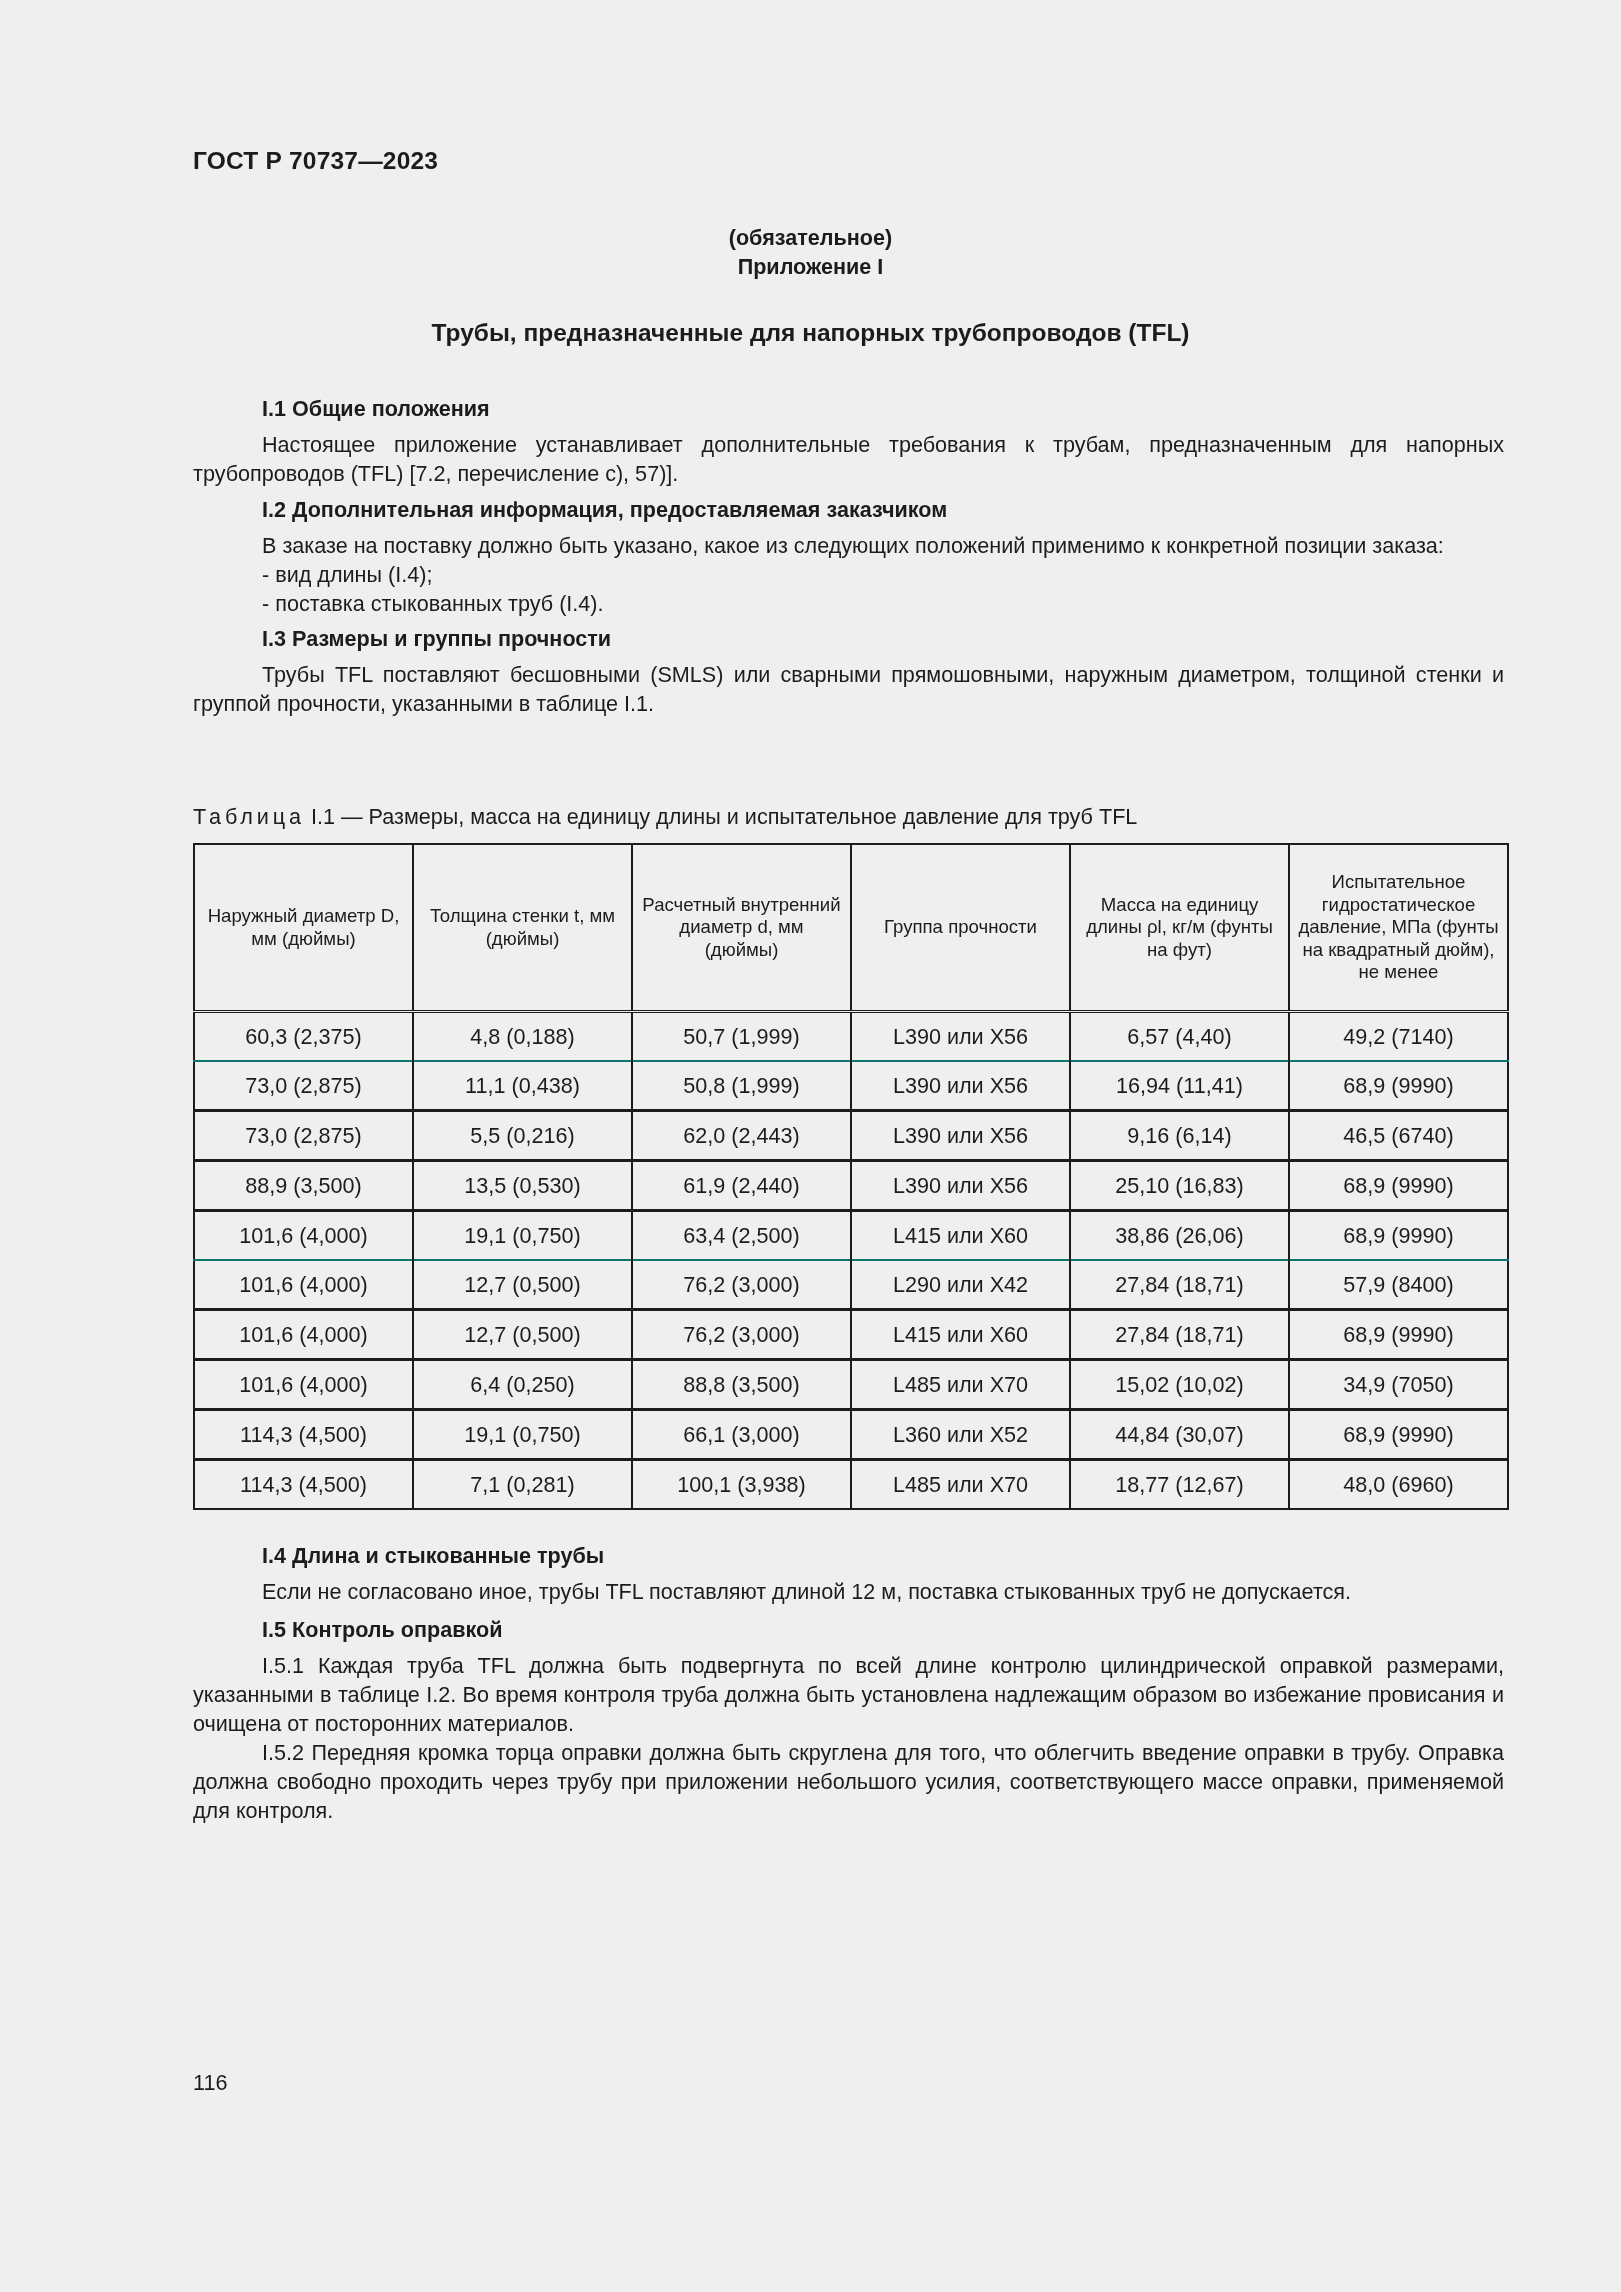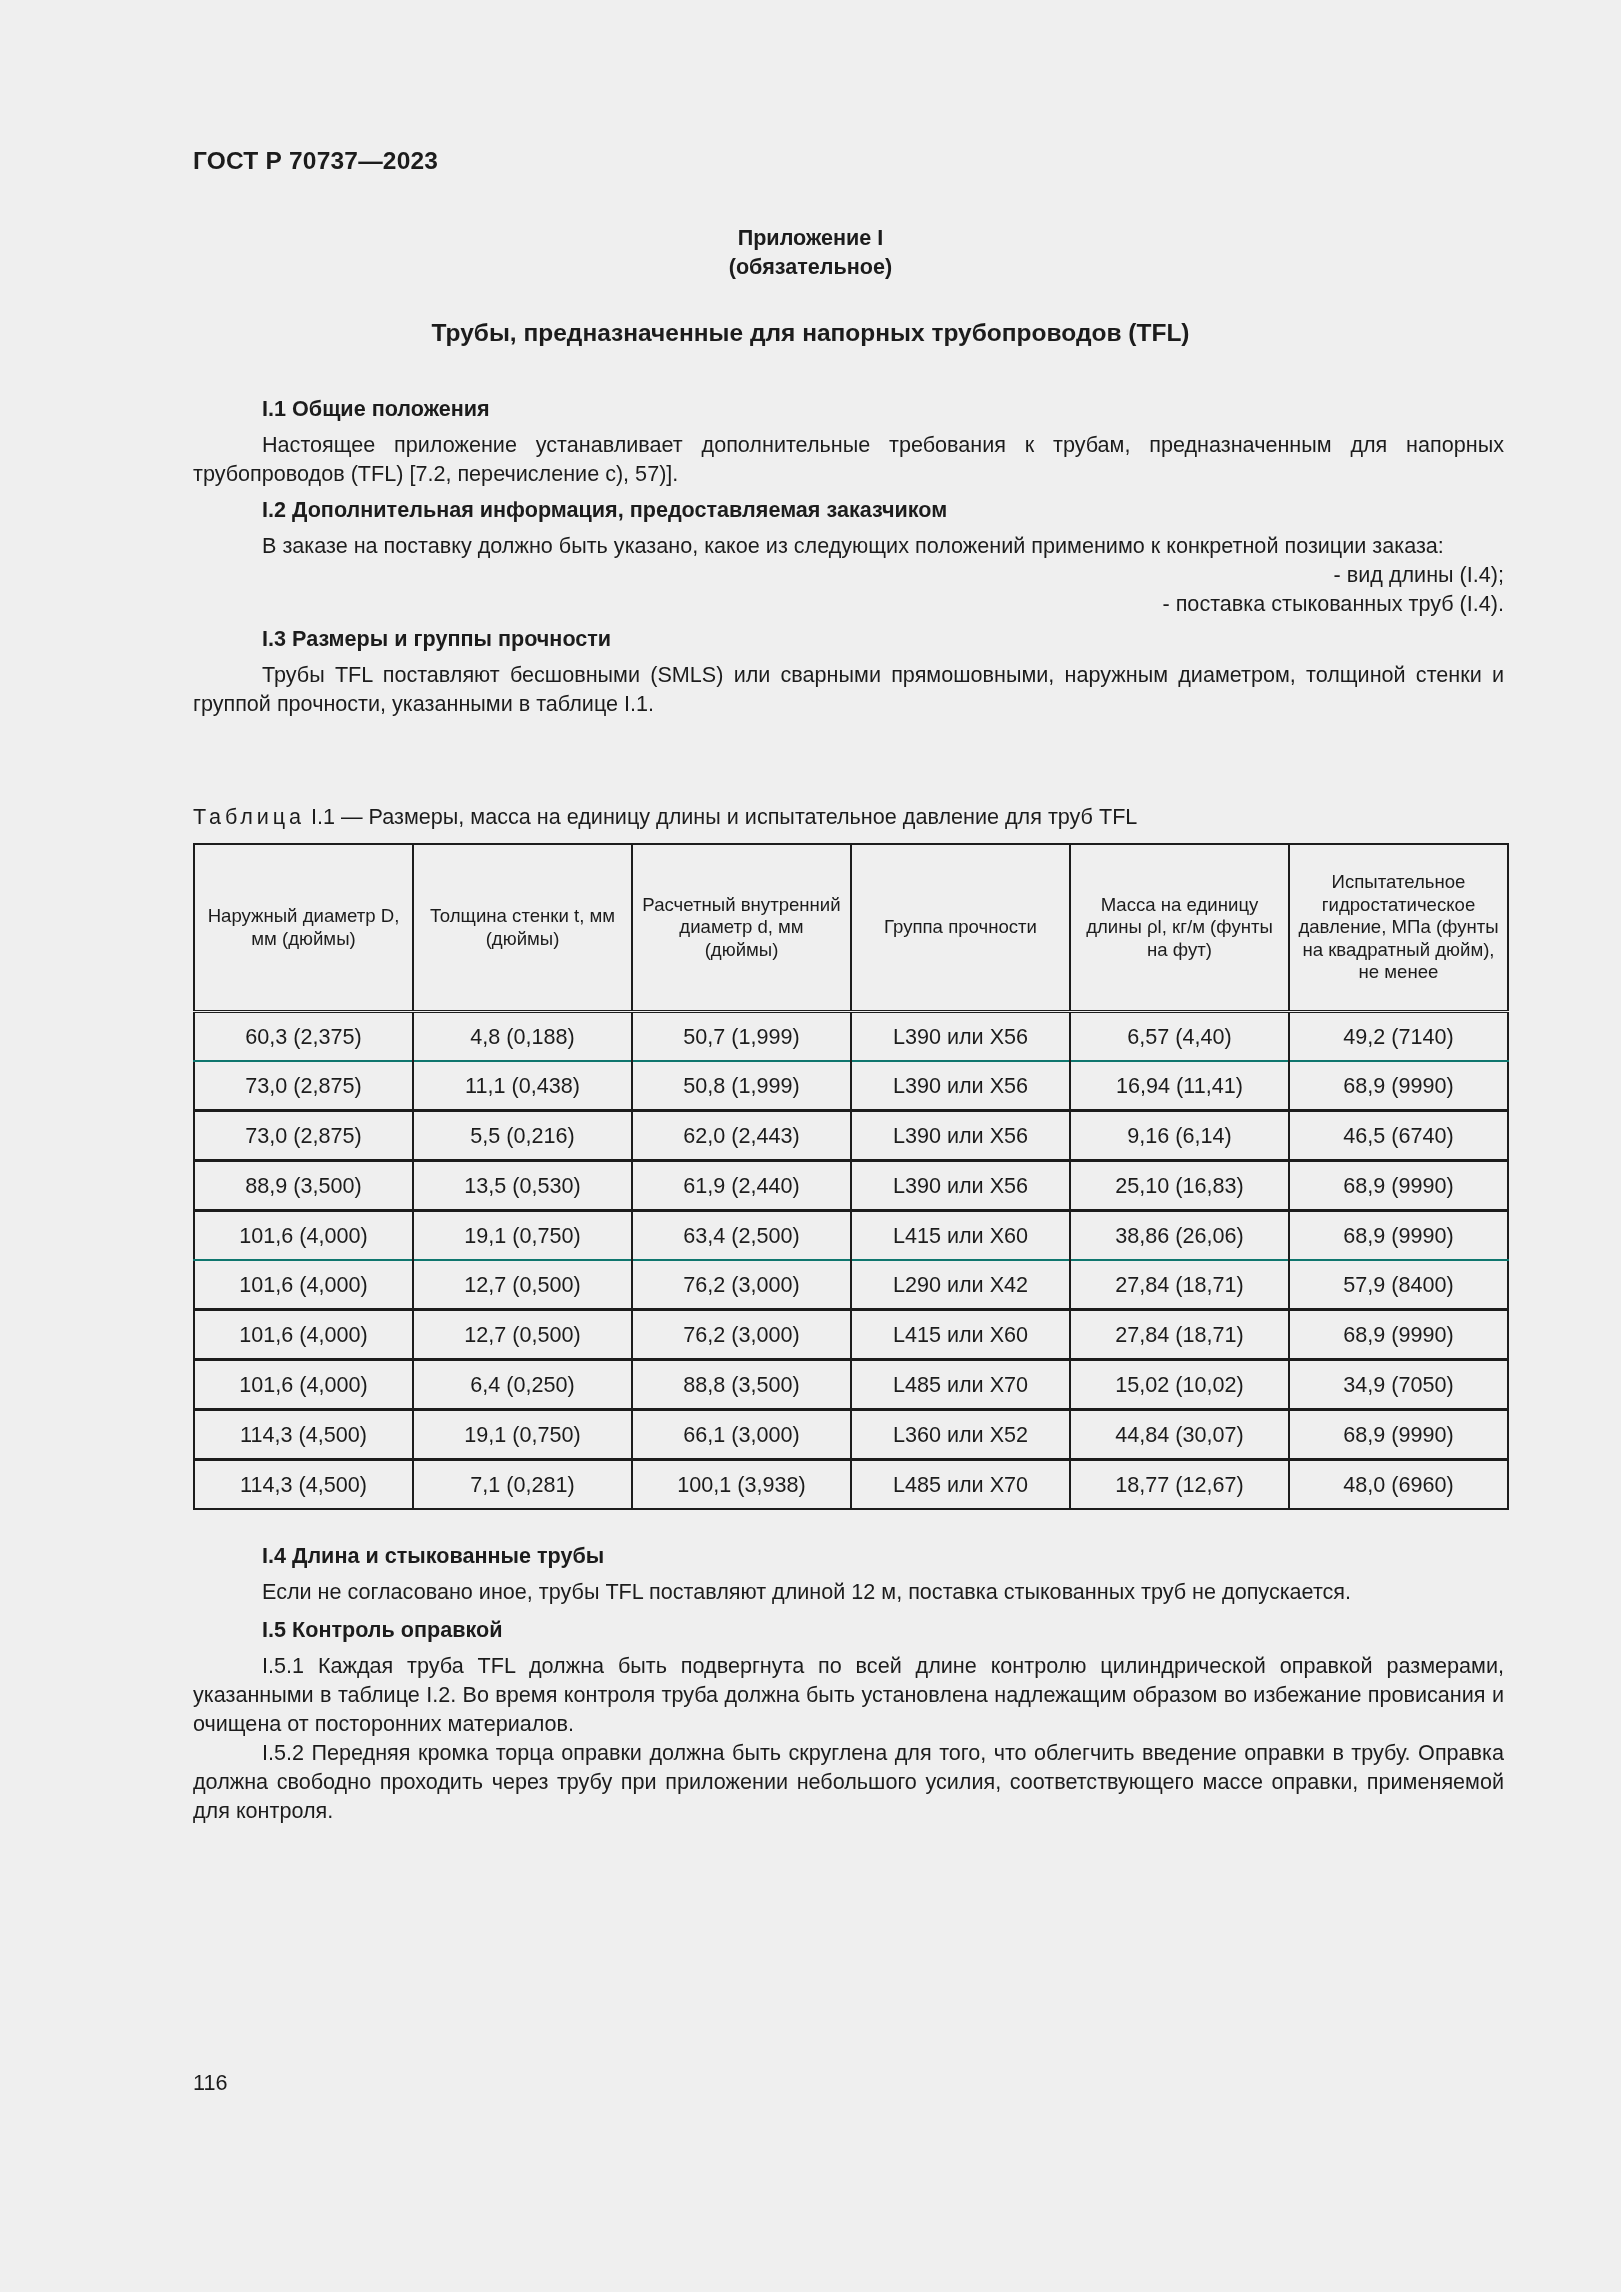--- a/index.html
+++ b/index.html
@@ -21,21 +21,21 @@
     text-align: center; font-size: 21.6px; font-weight: bold; line-height: 29px;
   }
   .appendix-title div { width: 100%; }
   .main-title {
     position: absolute; left: 0; width: 1950px; top: 319px;
     text-align: center; font-size: 24.5px; font-weight: bold;
   }
   .content { position: absolute; left: 193px; width: 1311px; font-size: 21.6px; line-height: 29px; }
   .h2 { font-weight: bold; padding-left: 69px; }
   .p { text-indent: 69px; text-align: justify; }
-  .li { padding-left: 69px; text-align: right; }
+  .li { padding-left: 69px; }
   .caption {
     position: absolute; left: 193px; top: 802px; font-size: 21.6px; line-height: 29px;
   }
   .caption .spaced { letter-spacing: 3.9px; }
 
   table.tfl {
     position: absolute; left: 193px; top: 843px;
     width: 1311px;
     border-collapse: collapse;
     border: 2.9px solid #1c1c1c;
@@ -58,22 +58,22 @@
   table.tfl th:last-child, table.tfl td:last-child { border-right: none; }
   .page-num { position: absolute; left: 193px; top: 2070px; font-size: 21.6px; }
 </style>
 </head>
 <body>
 
 <div class="page">
   <div class="doc-header">ГОСТ Р 70737—2023</div>
 
   <div class="appendix-title" style="width:1621px">
+    <div>(обязательное)</div>
     <div>Приложение I</div>
-    <div>(обязательное)</div>
   </div>
   <div class="main-title" style="width:1621px">Трубы, предназначенные для напорных трубопроводов (TFL)</div>
 
   <div class="content" style="top:394px">
     <div class="h2">I.1 Общие положения</div>
     <div class="p" style="margin-top:6.9px">Настоящее приложение устанавливает дополнительные требования к трубам, предназначенным для напорных трубопроводов (TFL) [7.2, перечисление с), 57)].</div>
     <div class="h2" style="margin-top:6.9px">I.2 Дополнительная информация, предоставляемая заказчиком</div>
     <div class="p" style="margin-top:6.9px">В заказе на поставку должно быть указано, какое из следующих положений применимо к конкретной позиции заказа:</div>
     <div class="li">-  вид длины (I.4);</div>
     <div class="li">-  поставка стыкованных труб (I.4).</div>

